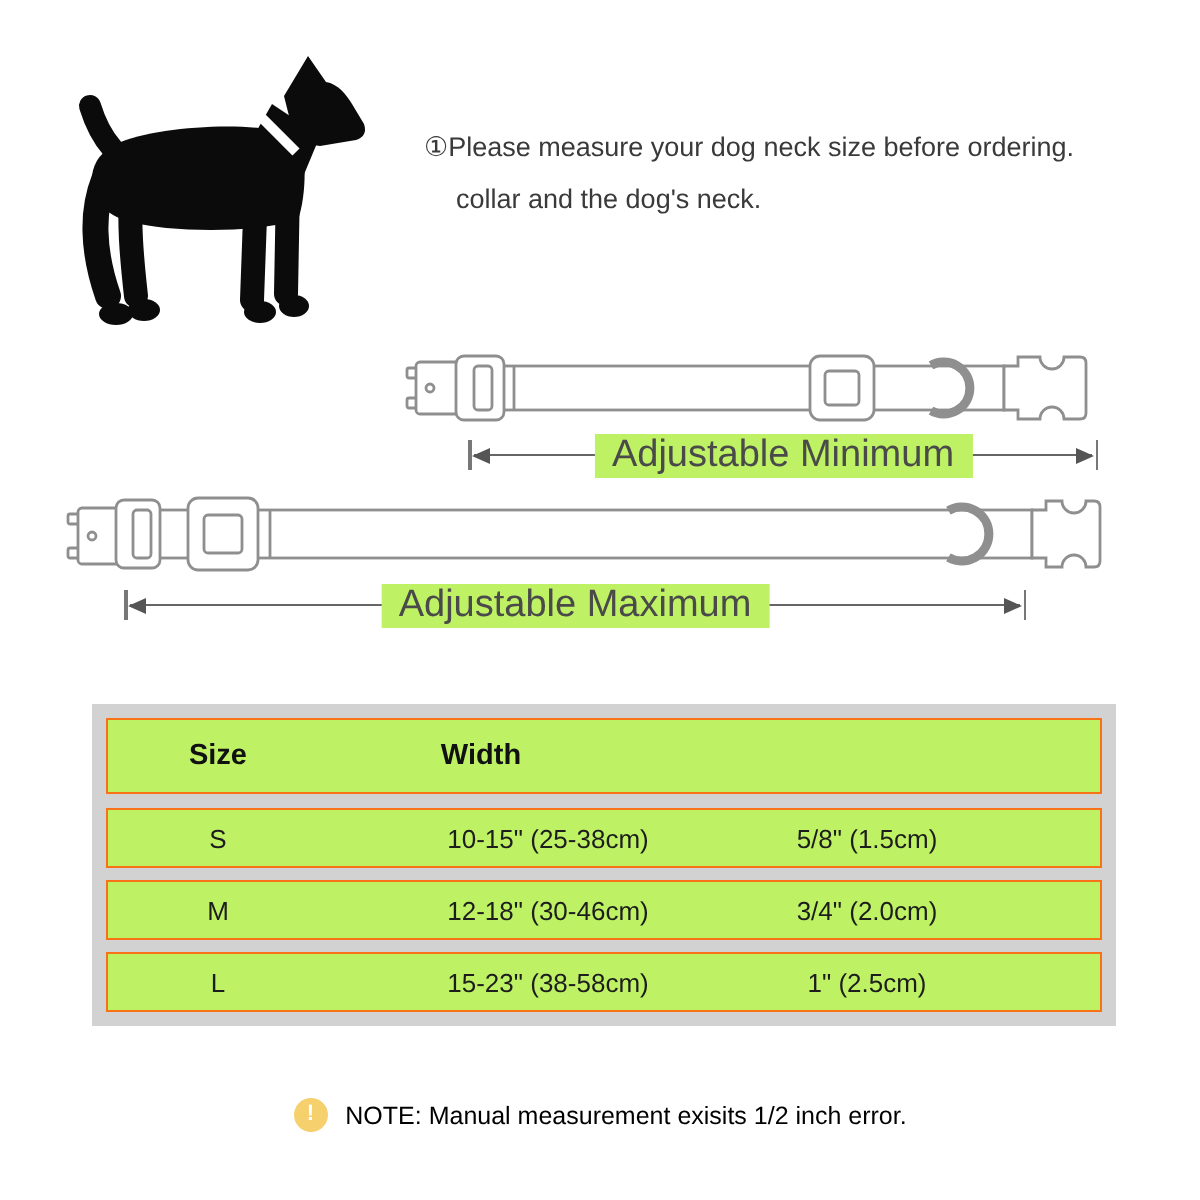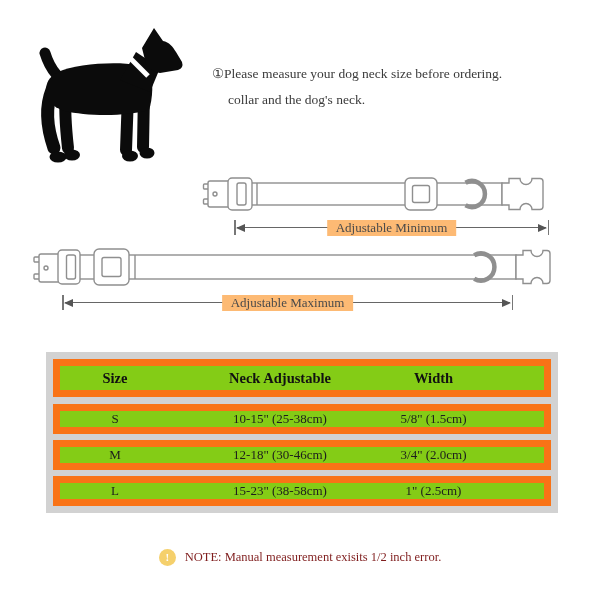--- a/index.html
+++ b/index.html
@@ -1,18 +1,18 @@
 <!DOCTYPE html>
 <html><head>
 <meta charset="utf-8">
 <style>
   html,body{margin:0;padding:0;background:#fff;}
   .canvas{
     position:relative;width:600px;height:600px;background:#ffffff;overflow:hidden;
-    font-family:Liberation Serif, serif;color:#3c3c3c;
+    font-family:Liberation Sans, sans-serif;color:#3c3c3c;
   }
   
   .dog{position:absolute;left:25px;top:10px;width:170px;height:165px;}
   
   .instructions{position:absolute;left:212px;top:66px;width:380px;}
   .iline{font-size:13.5px;line-height:16px;color:#3a3a3a;white-space:nowrap;}
   .iline.first{margin-bottom:10px;}
   .iline.indent{padding-left:16px;}
   
   .collar-min{position:absolute;left:200px;top:172px;width:355px;height:48px;}
@@ -23,36 +23,36 @@
   .dim-max{left:62px;top:295px;width:451px;}
   .dim .dline{position:absolute;left:3px;right:3px;top:7px;height:1px;background:#666;}
   .dim .tick{position:absolute;top:0;width:1.5px;height:15px;background:#777;}
   .dim .tick.l{left:0;}
   .dim .tick.r{right:0;}
   .dim .head{position:absolute;top:3.5px;width:0;height:0;border-top:4px solid transparent;border-bottom:4px solid transparent;}
   .dim .head.l{left:2px;border-right:9px solid #555;}
   .dim .head.r{right:2px;border-left:9px solid #555;}
   .dim .dlabel{
     position:absolute;left:50%;top:50%;transform:translate(-50%,-50%);
-    background:#fdba74;padding:0 9px;font-size:13px;color:#4a4a4a;white-space:nowrap;
+    background:#bef264;padding:0 9px;font-size:19px;color:#4a4a4a;white-space:nowrap;
   }
   
   .stable{position:absolute;left:46px;top:352px;width:512px;height:161px;background:#d2d2d2;box-sizing:border-box;padding:7px;}
-  .trow{display:grid;grid-template-columns:110px 220px 1fr;background:#84cc16;border:7px solid #f97316;box-sizing:border-box;}
+  .trow{display:grid;grid-template-columns:110px 220px 1fr;background:#bef264;border:1px solid #f97316;box-sizing:border-box;}
   .trow.head{height:38px;margin-bottom:7px;}
   .trow.body{height:30px;margin-bottom:6px;}
   .trow.body:last-child{margin-bottom:0;}
   .tcell{display:flex;align-items:center;justify-content:center;font-size:13px;color:#1d1d1d;}
   .trow.head .tcell{font-weight:bold;font-size:14.5px;color:#111;}
   .tcell.c3{padding-right:67px;}
   
   .note{position:absolute;left:0;right:0;top:549px;display:flex;align-items:center;justify-content:center;gap:9px;}
   .note-icon{width:17px;height:17px;border-radius:50%;background:#f5d06c;color:#fff;font-weight:bold;
     display:flex;align-items:center;justify-content:center;font-size:11px;line-height:1;flex:0 0 auto;}
-  .note-text{font-size:12.5px;color:#7f1d1d;}
+  .note-text{font-size:12.5px;color:#000000;}
 </style>
 </head>
 <body>
 
 <div class="canvas">
 
   <svg class="dog" viewBox="0 0 170 165" aria-hidden="true">
     <g fill="#0b0b0b" stroke="none">
 
       <path d="M31,64 Q24,56 20,43" fill="none" stroke="#0b0b0b" stroke-width="11" stroke-linecap="round"></path>
@@ -130,21 +130,20 @@
     <div class="tick r"></div>
     <div class="dline"></div>
     <div class="head l"></div>
     <div class="head r"></div>
     <span class="dlabel">Adjustable Maximum</span>
   </div>
 
   <div class="stable">
     <div class="trow head">
       <div class="tcell c1">Size</div>
-      <div class="tcell c2">Neck Adjustable</div>
       <div class="tcell c3">Width</div>
     </div>
     <div class="trow body">
       <div class="tcell c1">S</div>
       <div class="tcell c2">10-15" (25-38cm)</div>
       <div class="tcell c3">5/8" (1.5cm)</div>
     </div>
     <div class="trow body">
       <div class="tcell c1">M</div>
       <div class="tcell c2">12-18" (30-46cm)</div>

